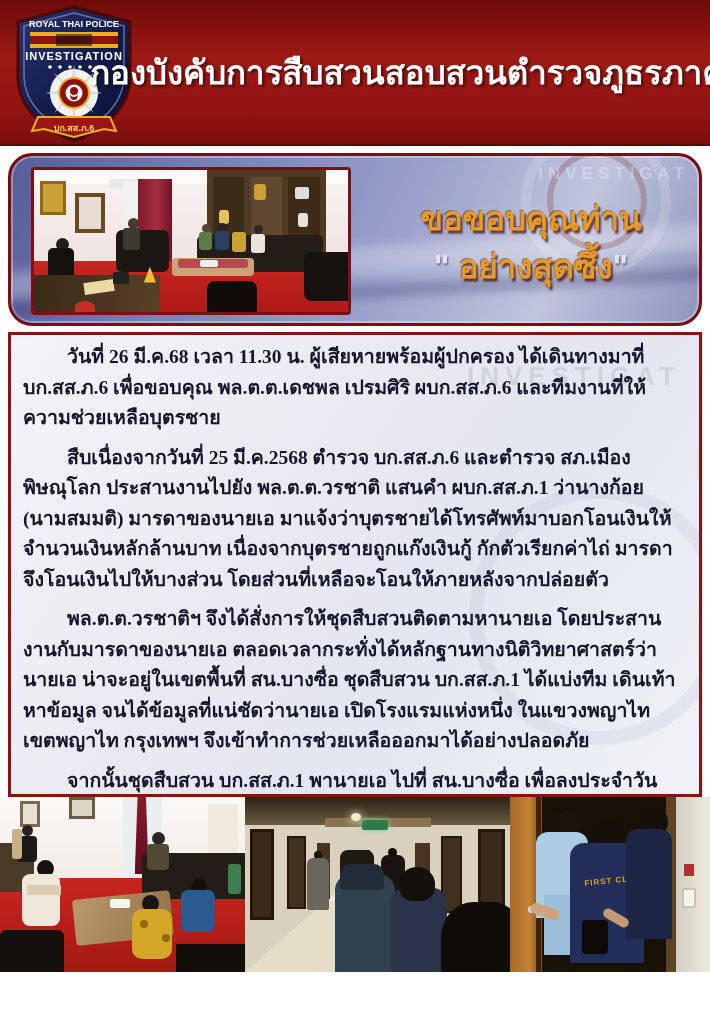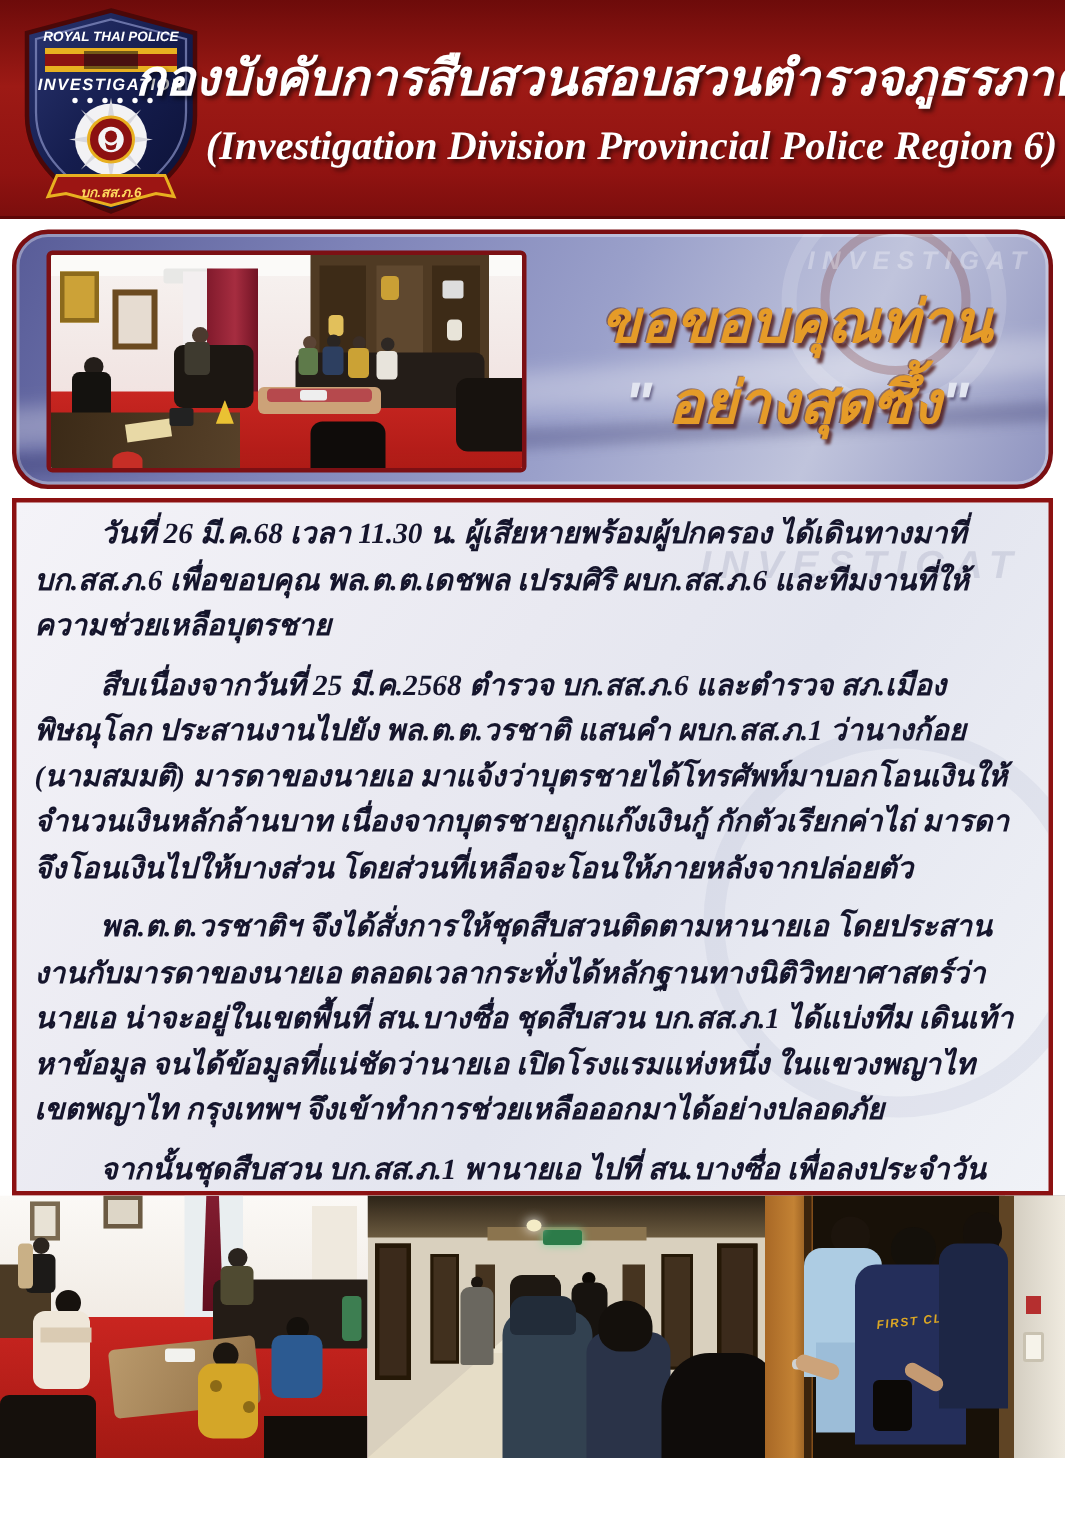--- a/index.html
+++ b/index.html
@@ -1,19 +1,19 @@
 <!DOCTYPE html>
 <html><head>
 <meta charset="utf-8">
 <style>
   * { margin:0; padding:0; box-sizing:border-box; }
   html,body { width:710px; height:1024px; overflow:hidden; background:#fff;
     font-family:"Liberation Serif", serif; }
   .abs { position:absolute; }
-  .page { position:relative; width:622px; height:1024px; background:#fff;font-style:italic; }
+  .page { position:relative; width:622px; height:1024px; background:#fff; }
 
   
   .masthead { position:relative; width:710px; height:146px;
     background:linear-gradient(180deg,#6d0b0a 0%,#9d1a15 40%,#901311 80%,#7c0e0d 100%);
     border-bottom:2px solid #5d0707; }
   .badge-wrap { position:absolute; left:12px; top:5px; width:124px; height:138px; }
   .titles { position:absolute; left:138px; top:0; width:566px; height:146px;
     display:flex; flex-direction:column; justify-content:center; align-items:center; }
   .title-th { color:#fff; font-family:"Liberation Sans", sans-serif; font-weight:bold;
     font-size:33px; line-height:1.15; text-shadow:2px 2px 3px rgba(0,0,0,.55); white-space:nowrap; }
@@ -33,21 +33,21 @@
     border-radius:50%; border:10px solid rgba(255,255,255,.14); }
   .hero-wm-ring2 { position:absolute; right:52px; top:-6px; width:100px; height:100px;
     border-radius:50%; border:6px solid rgba(120,40,30,.25); }
   .hero-wm-text { position:absolute; right:10px; top:8px; color:rgba(255,255,255,.30);
     font-family:"Liberation Sans", sans-serif; font-weight:bold; font-size:17px;
     letter-spacing:5px; }
   .hero-photo { position:absolute; left:20px; top:11px; width:320px; height:148px;
     border:3px solid #7c1014; border-radius:4px; overflow:hidden; background:#efe6e4; }
   .hero-text { position:absolute; left:352px; top:0; width:336px; height:173px;
     display:flex; flex-direction:column; justify-content:center; align-items:center; gap:15px; }
-  .gold-line { font-family:"Liberation Sans", sans-serif; font-weight:bold; font-size:39px;
+  .gold-line { font-family:"Liberation Sans", sans-serif; font-weight:bold; font-size:33px;
     color:#e59b28; line-height:1;
     text-shadow:2px 3px 2px rgba(70,10,5,.75), -1px -1px 0 rgba(90,30,0,.5); white-space:nowrap; }
   .silver-q { color:#e2e5f0; text-shadow:1px 2px 2px rgba(50,40,80,.6); }
 
   
   .article-box { position:absolute; left:8px; top:332px; width:694px; height:465px;
     border:3px solid #8c1112; overflow:hidden;
     background:linear-gradient(125deg,#f4f3f8 0%,#e9e9f1 40%,#e3e5ef 60%,#f0f2f7 100%);
     padding:7px 12px 0 12px; }
   .article-box .wm-text { position:absolute; right:18px; top:26px; color:rgba(130,135,170,.22);
@@ -117,21 +117,20 @@
           <path d="M58 90 q4 4 8 0 l-1 4 q-3 2 -6 0 Z" fill="#8c1111"></path>
         </g>
         <g>
           <path d="M26 112 L98 112 L104 126 L92 124 L62 132 L32 124 L20 126 Z" fill="#9c1513" stroke="#e8b020" stroke-width="2"></path>
           <text x="62" y="126" text-anchor="middle" fill="#ffd95e" font-family="Liberation Sans, sans-serif" font-size="9" font-weight="bold">บก.สส.ภ.6</text>
         </g>
       </svg>
     </div>
     <div class="titles">
       <div class="title-th">กองบังคับการสืบสวนสอบสวนตำรวจภูธรภาค 6</div>
-      <div class="title-en">(Investigation Division Provincial Police Region 6)</div>
     </div>
   </header>
 
   <section class="hero">
     <div class="hero-streak1"></div>
     <div class="hero-streak2"></div>
     <div class="hero-wm-ring"></div>
     <div class="hero-wm-ring2"></div>
     <div class="hero-wm-text">INVESTIGAT</div>
 

